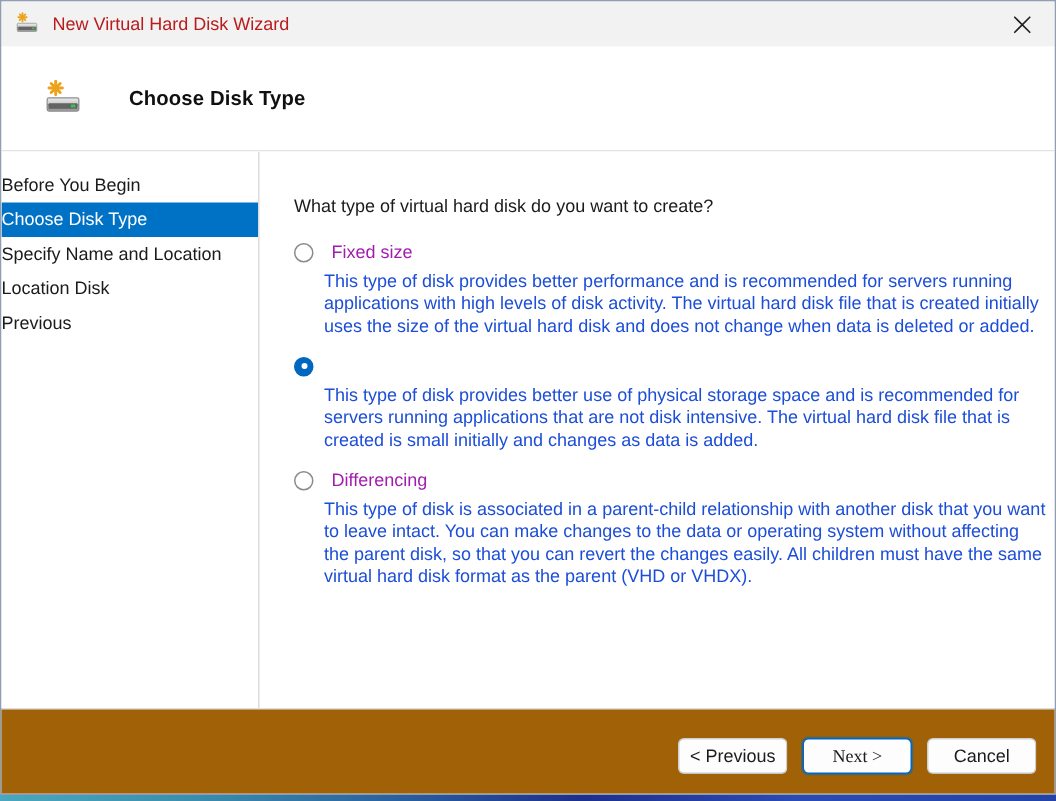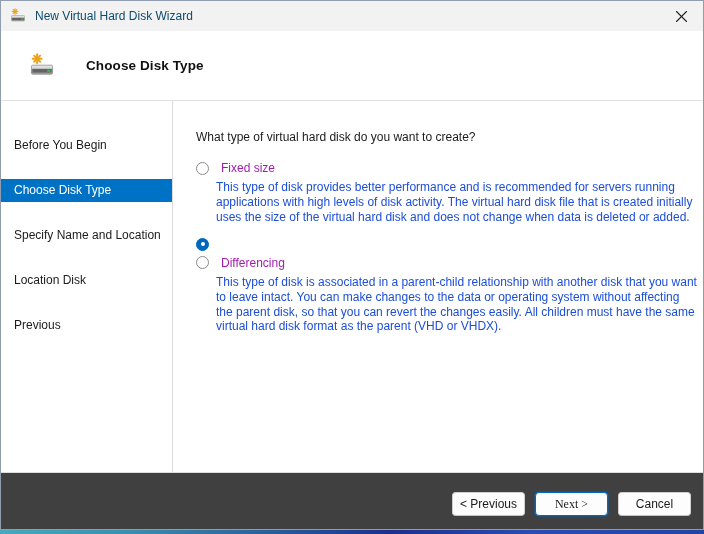--- a/index.html
+++ b/index.html
@@ -26,21 +26,21 @@
     border: 1px solid #909db0;
     display: flex; flex-direction: column;
   }
   
   .titlebar {
     height: 30px; flex: 0 0 30px;
     background: #f2f2f2;
     display: flex; align-items: center;
     padding: 0 0 0 9px;
   }
-  .titlebar .title-text { margin-left: 9px; color: #0c4a6e; }
+  .titlebar .title-text { margin-left: 9px; color: #b91c1c; }
   .close-btn {
     margin-left: auto;
     width: 44px; height: 30px;
     display: flex; align-items: center; justify-content: center;
     cursor: default;
   }
   
   .header {
     height: 70px; flex: 0 0 70px;
     background: #ffffff;
@@ -55,25 +55,23 @@
   }
   
   .body { flex: 1 1 auto; display: flex; background: #ffffff; overflow: hidden; }
   .sidebar {
     width: 172px; flex: 0 0 172px;
     border-right: 1px solid #dcdcdc;
     padding-top: 11px;
   }
   .side-item {
     height: 23px; line-height: 23px;
-    padding-left: 13px;
     color: #1b1b1b;
     white-space: nowrap;
     cursor: default;
-    margin-top: 22px;
   }
   .side-item.selected { background: #0072c6; color: #ffffff; }
   .content {
     flex: 1 1 auto;
     padding: 13px 14px 0 23px;
   }
   .question { margin-bottom: 17px; color: #1b1b1b; margin-top: 16px; }
   .option-row {
     display: flex; align-items: center;
     margin-bottom: 5px;
@@ -94,21 +92,21 @@
   .option-label { margin-left: 12px; color: #a21caf; }
   .option-desc {
     margin: 1px 0 13px 20px;
     width: 481px;
     line-height: 14.9px;
     color: #1d4ed8;
   }
   
   .footer {
     height: 57px; flex: 0 0 57px;
-    background: #404040;
+    background: #a16207;
     border-top: 1px solid #dfdfdf;
     display: flex; align-items: flex-start; justify-content: flex-end;
     padding: 19px 12px 0 0;
   }
   .btn {
     width: 73px; height: 24px;
     margin-left: 10px;
     background: #fdfdfd;
     border: 1px solid #d0d0d0;
     border-bottom-color: #c4c4c4;
@@ -207,20 +205,21 @@
 
         <div class="option-row">
           <span class="radio"></span>
           <span class="option-label">Fixed size</span>
         </div>
         <div class="option-desc">This type of disk provides better performance and is recommended for servers running applications with high levels of disk activity. The virtual hard disk file that is created initially uses the size of the virtual hard disk and does not change when data is deleted or added.</div>
 
         <div class="option-row checked">
           <span class="radio"></span>
         </div>
+        <div class="option-desc">This type of disk provides better use of physical storage space and is recommended for servers running applications that are not disk intensive. The virtual hard disk file that is created is small initially and changes as data is added.</div>
 
         <div class="option-row">
           <span class="radio"></span>
           <span class="option-label">Differencing</span>
         </div>
         <div class="option-desc">This type of disk is associated in a parent-child relationship with another disk that you want to leave intact. You can make changes to the data or operating system without affecting the parent disk, so that you can revert the changes easily. All children must have the same virtual hard disk format as the parent (VHD or VHDX).</div>
       </div>
     </div>
 
     <div class="footer">

